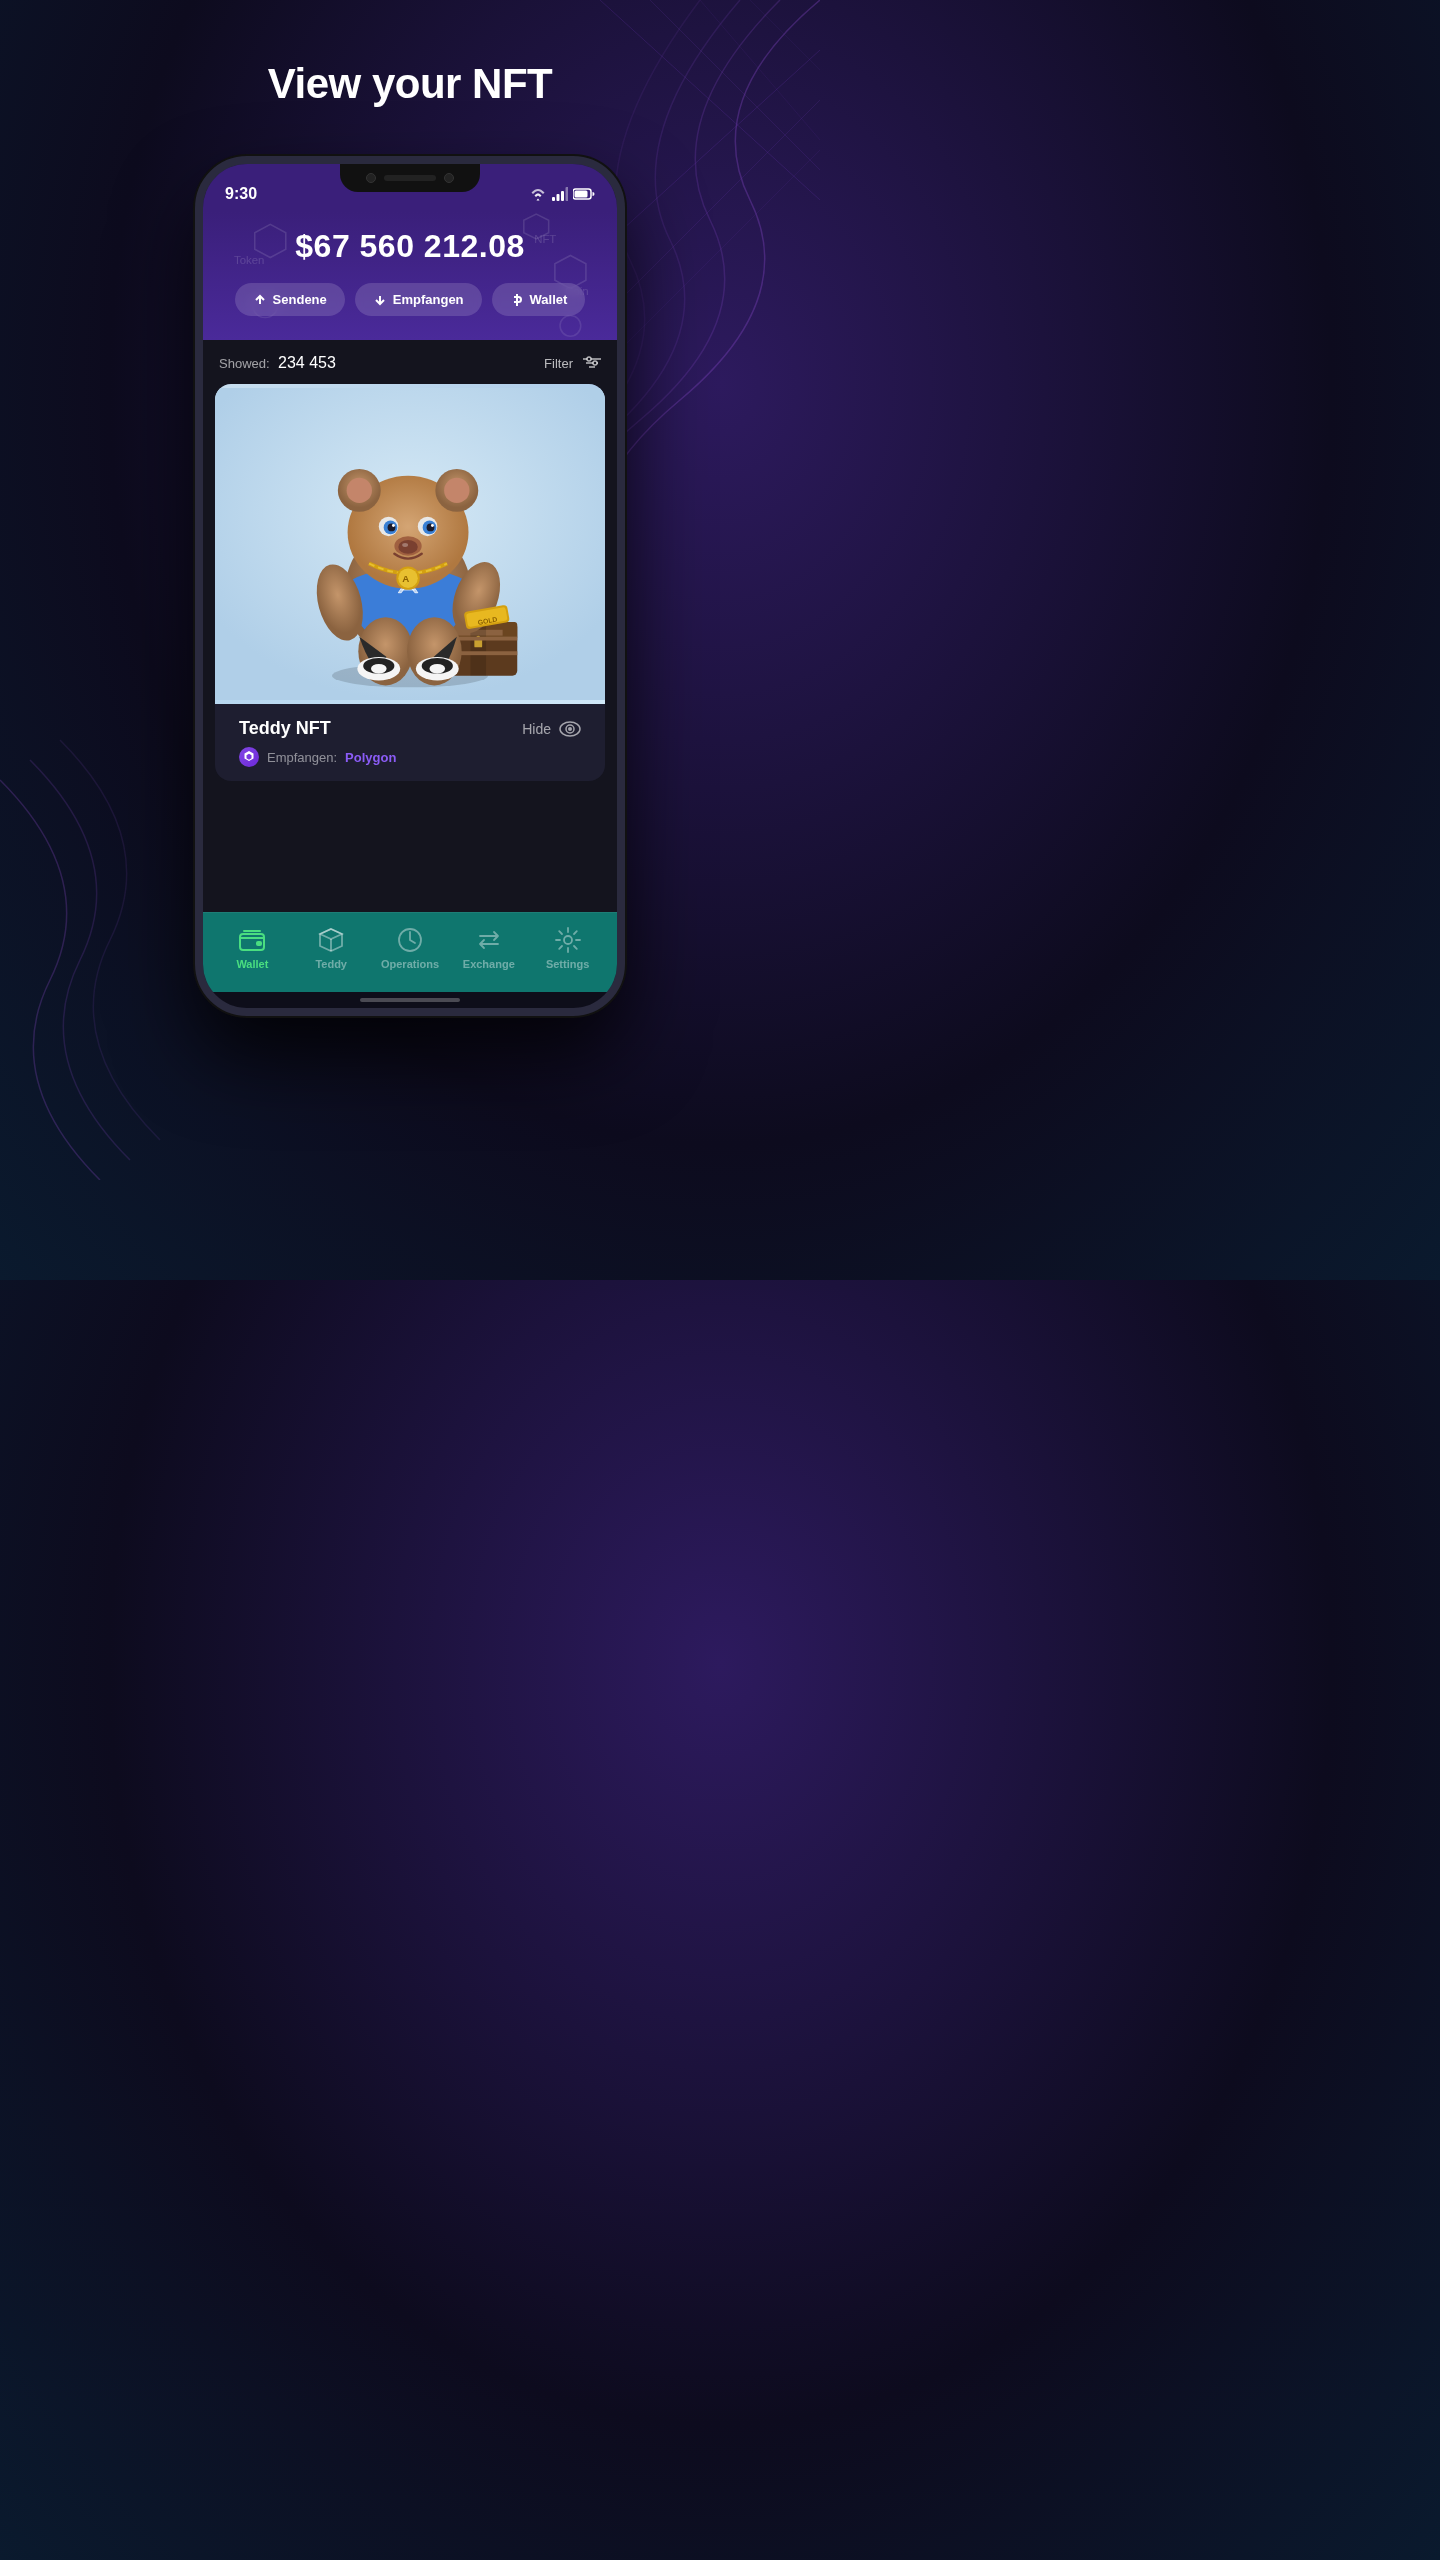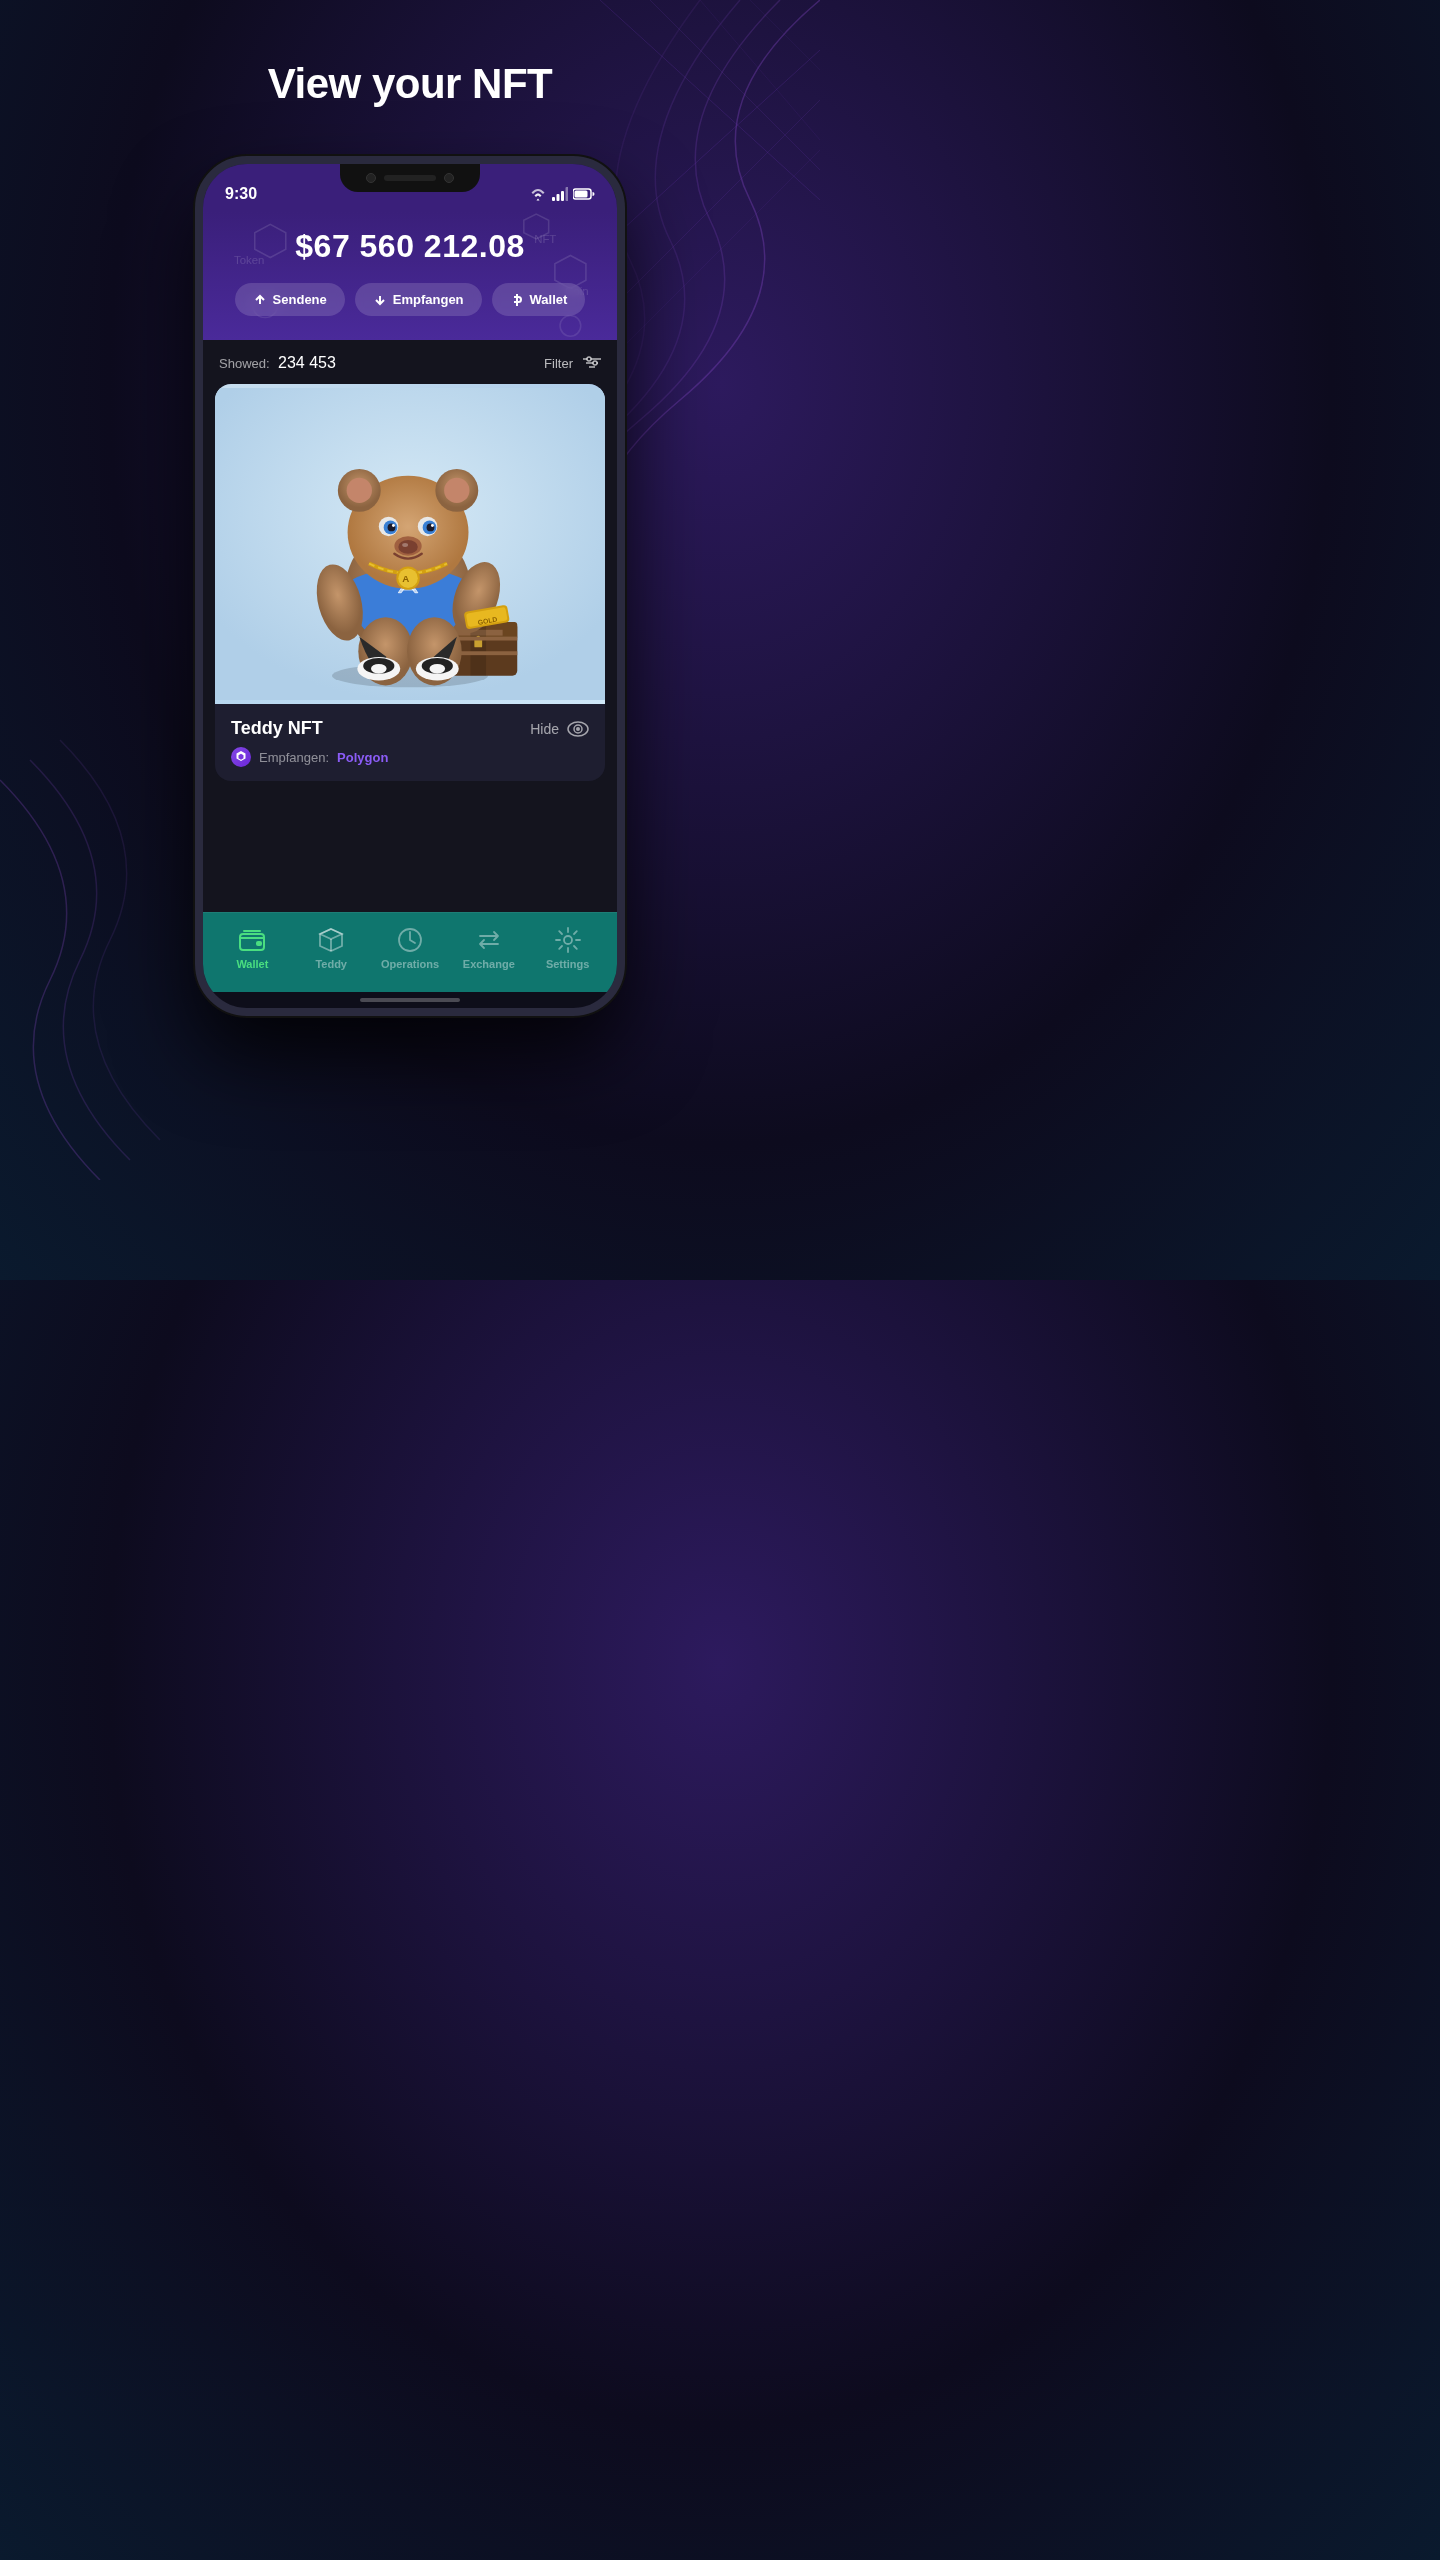--- a/index.html
+++ b/index.html
@@ -268,21 +268,21 @@
       height: 320px;
       background: linear-gradient(160deg, #c8dff0 0%, #a8c8e8 40%, #b8d8f0 70%, #d0e8f8 100%);
       position: relative;
       display: flex;
       align-items: center;
       justify-content: center;
       overflow: hidden;
     }
 
     .nft-info {
-      padding: 14px 16px;
+      padding: 14px 24px;
     }
 
     .nft-title-row {
       display: flex;
       align-items: center;
       justify-content: space-between;
       margin-bottom: 8px;
     }
 
     .nft-name {

